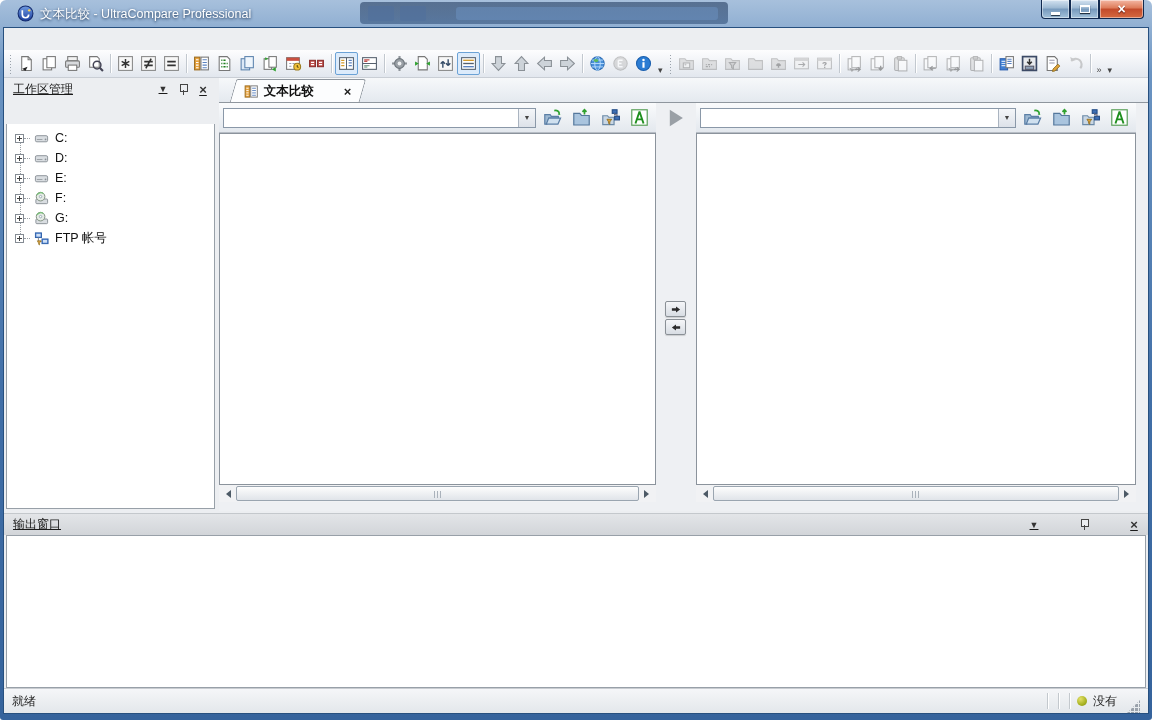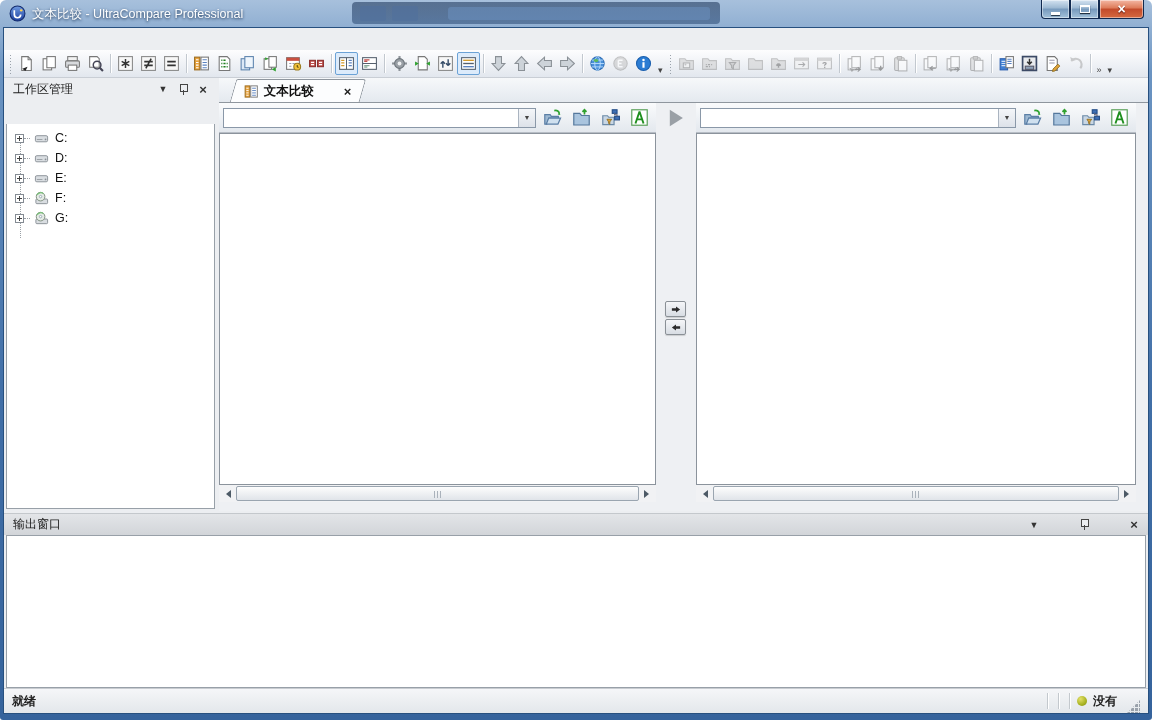--- a/index.html
+++ b/index.html
@@ -1,20 +1,20 @@
 <!DOCTYPE html>
 <html><head>
 <meta charset="utf-8">
 <style>
   * { margin:0; padding:0; box-sizing:border-box; }
   html,body { width:1152px; height:720px; background:#fff; font-family:"Liberation Sans","DejaVu Sans",sans-serif; overflow:hidden; }
   .window { position:absolute; inset:0; border-radius:6px 6px 3px 3px; overflow:hidden;
     background:linear-gradient(180deg,#a7c0dc 0%,#6b94c2 10%,#416fa7 55%,#35639c 100%); }
   
-  .titlebar { position:absolute; left:0; top:0; right:0; height:27px; }
+  .titlebar { position:absolute; left:8px; top:0; right:0; height:27px; }
   .glimpse { position:absolute; left:352px; top:2px; width:368px; height:22px; border-radius:4px;
     background:linear-gradient(180deg,rgba(24,48,84,.55),rgba(40,72,116,.55)); }
   .glimpse .bar { position:absolute; left:96px; right:10px; top:5px; height:13px; border-radius:3px;
     background:rgba(110,150,200,.45); }
   .glimpse .blob { position:absolute; top:4px; width:26px; height:15px; border-radius:2px; background:rgba(80,112,156,.6); }
   .app-icon { position:absolute; left:9px; top:5px; width:17px; height:17px; }
   .title-text { position:absolute; left:32px; top:6px; font-size:12.5px; color:#fff; text-shadow:0 1px 3px #0b2razz; text-shadow:0 1px 3px #0b2446; }
   .wbtns { position:absolute; top:0; right:8px; display:flex; }
   .wbtn { width:29px; height:19px; border:1px solid #10294e; border-top:none; display:flex; align-items:center; justify-content:center;
     background:linear-gradient(180deg,#d4e3f1,#9cb8d2 45%,#7699bc 50%,#a3c2da); box-shadow:inset 0 0 0 1px rgba(255,255,255,.45); }
@@ -35,21 +35,21 @@
     background:linear-gradient(#fdfdfe,#e2e7ee); border-bottom:1px solid #c9ced5; }
   .grip { width:3px; height:20px; margin:0 3px; background:radial-gradient(circle at 1.5px 1.5px,#9aa2ab 35%,transparent 45%) 0 0/3px 3px; }
   .vsep { width:1px; height:19px; background:#c2c8cf; margin:0 3px; box-shadow:1px 0 0 #fff; }
   .tb { width:23px; height:23px; display:inline-flex; align-items:center; justify-content:center; border-radius:2px; flex:0 0 auto; }
   .tb svg { width:17px; height:17px; }
   .tb.sel { border:1px solid #6ba2d6; background:#dcebfb; }
   .tb.dis svg { filter:grayscale(1); opacity:.5; }
   .ovf { font-size:9px; color:#444; padding:0 3px; align-self:flex-end; margin-bottom:2px; }
   
   .sidebar { position:absolute; left:0; top:50px; width:213px; height:433px; background:#eceef1; }
-  .panel-head { height:22px; display:flex; align-items:center; padding:0 6px 0 9px; font-size:12px; color:#1b1b1b; }
+  .panel-head { height:22px; display:flex; align-items:center; padding:0 6px 0 9px; font-size:12px; color:#1b1b1b;text-decoration:underline; }
   .panel-head .sp { flex:1; }
   .ph-btn { width:16px; height:15px; display:inline-flex; align-items:center; justify-content:center; color:#333; font-size:9px; margin-left:4px; }
   .ph-x { font-size:13px; font-weight:bold; line-height:1; }
   .pin { width:8px; height:11px; position:relative; }
   .pin::before { content:''; position:absolute; left:1px; top:0; width:6px; height:6px; background:#eceef1; border:1px solid #444; }
   .pin::after { content:''; position:absolute; left:3.5px; top:6px; width:1.5px; height:5px; background:#444; }
   .wtabs { display:flex; padding:2px 0 0 4px; position:relative; height:24px; }
   .wtabs::after { content:''; position:absolute; left:0; right:0; bottom:0; height:1px; background:#98a0a8; }
   .wtab { height:22px; padding:0 15px; font-size:12px; display:flex; align-items:center; border:1px solid #98a0a8; border-bottom:none;
     background:linear-gradient(#eceef0,#d9dce0); color:#222; position:relative; }
@@ -98,21 +98,21 @@
   .gplay svg { width:22px; height:22px; }
   .gbtn { position:absolute; left:9px; width:21px; height:16px; border:1px solid #8a9096; border-radius:2px;
     background:linear-gradient(#f5f6f8,#d8dde3); display:flex; align-items:center; justify-content:center; box-shadow:0 1px 1px rgba(0,0,0,.15); }
   .gbtn svg { width:12px; height:11px; }
   
   .output { position:absolute; left:0; right:0; top:485px; height:177px; background:#eceef1; }
   .output .panel-head { background:linear-gradient(#e3e5e8,#d2d5d9); border-top:1px solid #c4c8cc;gap:30px; }
   .out-body { position:absolute; left:2px; right:2px; top:22px; bottom:2px; background:#fff; border:1px solid #98a0a8; }
   
   .statusbar { position:absolute; left:0; right:0; bottom:0; height:25px; background:linear-gradient(#f5f6f8,#e3e7eb);
-    border-top:1px solid #c8ccd1; display:flex; align-items:center; font-size:12px; color:#222; padding:0 8px;font-weight:bold; }
+    border-top:1px solid #c8ccd1; display:flex; align-items:center; font-size:12px; color:#222; padding:0 8px; }
   .statusbar .sp { flex:1; }
   .ssep { width:1px; height:16px; background:#c3c8cd; box-shadow:1px 0 0 #fff; margin:0 5px; }
   .sdot { width:10px; height:10px; border-radius:50%; margin:0 6px 0 2px;
     background:radial-gradient(circle at 35% 30%,#e4e06a,#a8b322 60%,#7d8a16); }
   .sgrip { width:13px; height:13px; margin-left:10px; align-self:flex-end;
     background:radial-gradient(circle at 1.5px 1.5px,#9aa2ab 40%,transparent 45%) 0 0/4px 4px; clip-path:polygon(100% 0,100% 100%,0 100%); }
   .hidden-defs { position:absolute; width:0; height:0; }
 </style>
 </head>
 <body>
@@ -673,20 +673,28 @@
             <span>F:</span>
           </div>
           <div class="trow">
             <span class="plus"></span>
               <span class="stub"></span>
             <svg>
                 <use href="#s-cdrom"></use>
               </svg>
             <span>G:</span>
           </div>
+          <div class="trow">
+            <span class="plus"></span>
+              <span class="stub"></span>
+            <svg>
+                <use href="#s-ftpa"></use>
+              </svg>
+            <span>FTP 帐号</span>
+          </div>
         </div>
       </div>
     </div>
 
     <div class="docarea">
       <div class="tabbar">
         <div class="doctab">
           <svg>
               <use href="#s-textdoc"></use>
             </svg>

